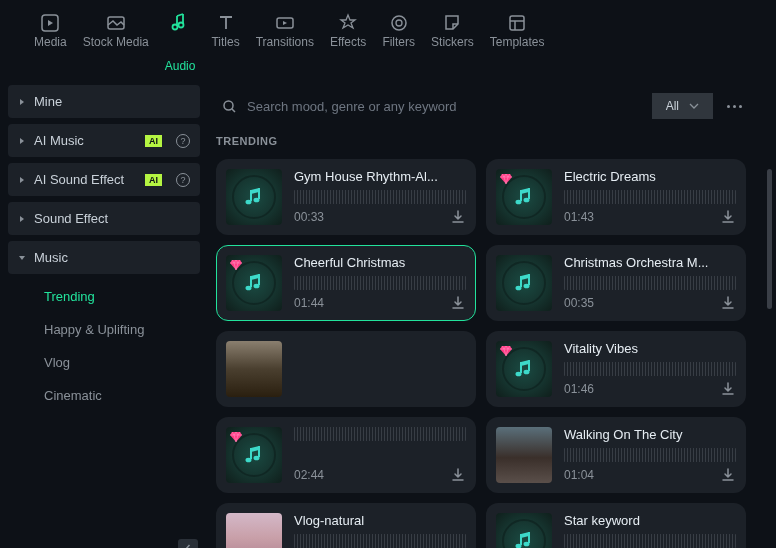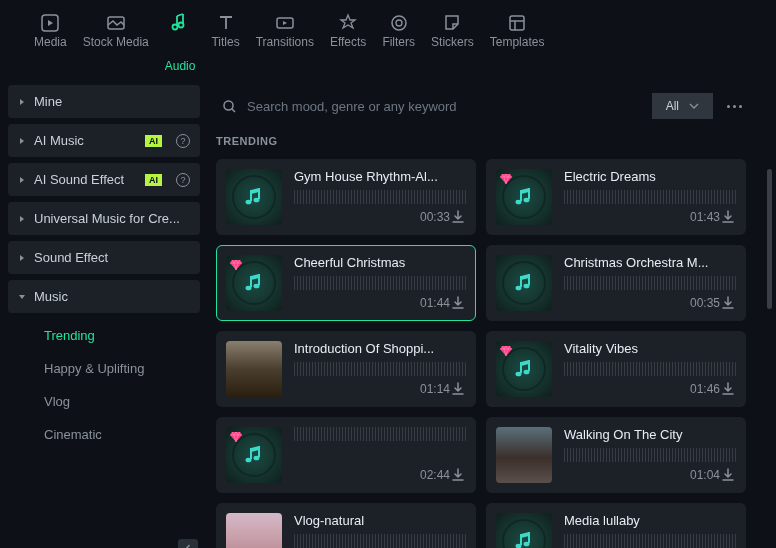--- a/index.html
+++ b/index.html
@@ -30,34 +30,34 @@
 .search-row { display: flex; align-items: center; gap: 10px; padding: 4px 0 16px 0; }
 .search-box { flex: 1; display: flex; align-items: center; gap: 10px; padding: 4px 6px; }
 .search-input { background: transparent; border: none; outline: none; color: #c9d1d9; font-size: 13px; flex: 1; }
 .search-input::placeholder { color: #6e7681; }
 .filter-all { background: #30363d; padding: 6px 14px; border-radius: 0; display: flex; align-items: center; gap: 10px; cursor: pointer; font-size: 12px; color:#c9d1d9;}
 .dots { display: flex; gap: 3px; cursor: pointer; padding: 0 4px; }
 .dots span { width: 3px; height: 3px; background: #8a9199; border-radius: 50%; }
 
 .section-title { font-size: 11px; font-weight: 600; letter-spacing: 0.5px; color: #8a9199; margin-bottom: 12px; }
 .grid { display: grid; grid-template-columns: 1fr 1fr; gap: 10px; }
-.track { background: #1c2128; border-radius: 6px; padding: 10px; display: flex; gap: 12px; position: relative; cursor: pointer; }
+.track { background: #1c2128; border-radius: 12px; padding: 10px; display: flex; gap: 12px; position: relative; cursor: pointer; }
 .track.selected { border: 1px solid #22e39c; padding: 9px; }
 .thumb { width: 56px; height: 56px; border-radius: 4px; background: #2a3038; position: relative; display:flex; align-items:center; justify-content:center; overflow: hidden; }
 .thumb.musicbg { background: radial-gradient(circle at 50% 50%, #1a4a42 0%, #15322d 60%, #0f1e1b 100%); }
 .thumb.musicbg::after { content:""; position:absolute; width:40px; height:40px; border:2px solid rgba(0,0,0,0.25); border-radius:50%; }
 .thumb.imgbg1 { background: linear-gradient(180deg,#8a7f6f 0%,#4a3f2f 50%,#2a1f0f 100%); }
 .thumb.imgbg2 { background: linear-gradient(180deg,#5a6f7a 0%,#3a2f2a 55%,#5a4f4a 100%); }
 .thumb.imgbg3 { background: linear-gradient(180deg,#d4b8c8 0%,#c89fa8 45%,#a87888 100%); }
 .note-icon { position: relative; z-index: 1; }
 .diamond { position: absolute; top: 3px; left: 3px; z-index: 2; }
 .track-info { flex: 1; min-width: 0; display: flex; flex-direction: column; justify-content: space-between; }
 .track-title { font-size: 13px; color: #e6edf3; white-space: nowrap; overflow: hidden; text-overflow: ellipsis; margin-bottom: 4px; }
 .wave { height: 14px; background-image: repeating-linear-gradient(90deg, #4a5058 0 1px, transparent 1px 3px); opacity: 0.6; margin-bottom: 4px; border-radius:1px;}
-.track-footer { display: flex; justify-content: flex-end; align-items: center; }
+.track-footer { display: flex; justify-content: space-between; align-items: center; }
 .duration { font-size: 12px; color: #8a9199; }
 .dl-icon { cursor: pointer; }
 
 svg { display: block; }
 </style>
 </head>
 <body>
 
 <div class="top-nav">
     <div class="nav-item">
@@ -175,28 +175,20 @@
           <span class="label">AI Sound Effect</span>
           <span class="ai-badge">AI</span>
           <span class="help-icon">?</span>
         </div>
         <div class="sidebar-item">
           <span class="caret">
             <svg width="8" height="8" viewBox="0 0 8 8">
               <path d="M2 1 L6 4 L2 7 Z" fill="#8a9199"></path>
             </svg>
           </span>
-          <span class="label">Universal Music for Cre...</span>
-        </div>
-        <div class="sidebar-item">
-          <span class="caret">
-            <svg width="8" height="8" viewBox="0 0 8 8">
-              <path d="M2 1 L6 4 L2 7 Z" fill="#8a9199"></path>
-            </svg>
-          </span>
           <span class="label">Sound Effect</span>
         </div>
         <div class="sidebar-item">
           <span class="caret">
             <svg width="8" height="8" viewBox="0 0 8 8">
               <path d="M1 2 L4 6 L7 2 Z" fill="#8a9199"></path>
             </svg>
           </span>
           <span class="label">Music</span>
         </div>
@@ -338,32 +330,20 @@
                 </svg>
               </span>
       </div>
     </div>
         </div>
         <div class="track">
     <div class="thumb imgbg1">
       
       
     </div>
-    <div class="track-info">
-      <div class="track-title">Introduction Of Shoppi...</div>
-      <div class="wave"></div>
-      <div class="track-footer">
-        <span class="duration">01:14</span>
-        <span class="dl-icon">
-                <svg width="16" height="16" viewBox="0 0 16 16">
-                  <path d="M8 2 L8 10 M5 7 L8 10 L11 7 M3 13 L13 13" stroke="#8a9199" stroke-width="1.5" fill="none" stroke-linecap="round"></path>
-                </svg>
-              </span>
-      </div>
-    </div>
         </div>
         <div class="track">
     <div class="thumb musicbg">
       <svg class="diamond" width="14" height="14" viewBox="0 0 14 14">
               <path d="M3 2 L11 2 L13 5 L7 12 L1 5 Z" fill="#ff3d85"></path>
               <path d="M3 2 L5 5 L7 2 L9 5 L11 2 M1 5 L13 5 M5 5 L7 12 L9 5" stroke="#ff8fc0" stroke-width="0.6" fill="none"></path>
             </svg>
       <svg class="note-icon" width="24" height="24" viewBox="0 0 24 24">
               <path d="M9 5 L9 16" stroke="#3dd9c9" stroke-width="2"></path>
               <ellipse cx="6.5" cy="17" rx="3" ry="2.3" fill="#3dd9c9"></ellipse>
@@ -452,21 +432,21 @@
 
       <svg class="note-icon" width="24" height="24" viewBox="0 0 24 24">
               <path d="M9 5 L9 16" stroke="#3dd9c9" stroke-width="2"></path>
               <ellipse cx="6.5" cy="17" rx="3" ry="2.3" fill="#3dd9c9"></ellipse>
               <path d="M17 3 L17 14" stroke="#3dd9c9" stroke-width="2"></path>
               <ellipse cx="14.5" cy="15" rx="3" ry="2.3" fill="#3dd9c9"></ellipse>
               <path d="M9 5 L17 3 L17 7 L9 9 Z" fill="#3dd9c9"></path>
             </svg>
     </div>
     <div class="track-info">
-      <div class="track-title">Media lullaby</div>
+      <div class="track-title">Star keyword</div>
       <div class="wave"></div>
       <div class="track-footer">
         <span class="duration"></span>
         <span class="dl-icon">
                 <svg width="16" height="16" viewBox="0 0 16 16">
                   <path d="M8 2 L8 10 M5 7 L8 10 L11 7 M3 13 L13 13" stroke="#8a9199" stroke-width="1.5" fill="none" stroke-linecap="round"></path>
                 </svg>
               </span>
       </div>
     </div>

